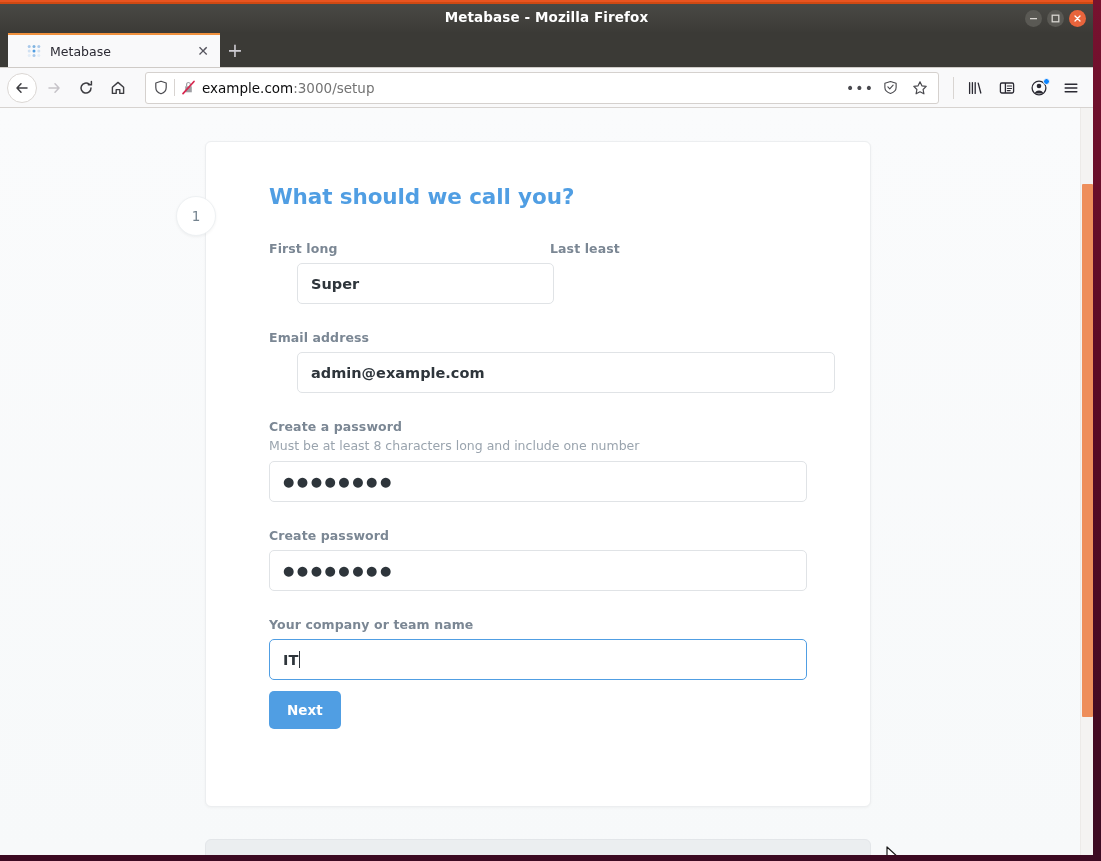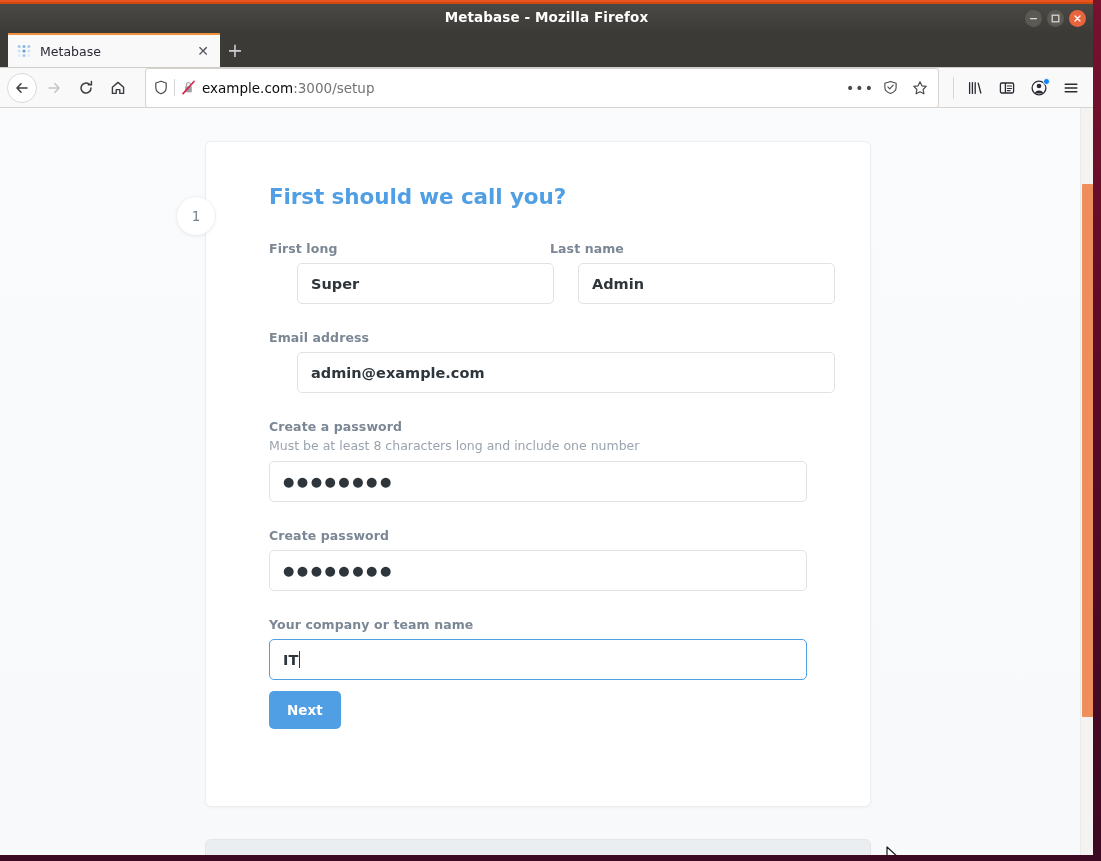--- a/index.html
+++ b/index.html
@@ -68,21 +68,21 @@
   #tabstrip::before {
     content: ""; position: absolute; left: 0; right: 0; top: 0; bottom: 0;
     background: #3b3a36;
   }
   .tab {
     position: relative; z-index: 2;
     height: 34px; width: 212px;
     background: #f9f9fa;
     border-top: 2px solid #f0913e;
     display: flex; align-items: center;
-    padding: 0 8px 0 8px;
+    padding: 0 8px 0 18px;
     gap: 8px;
     cursor: pointer;
   }
   .tab-favicon {
     width: 16px; height: 16px;
     display: flex; align-items: center; justify-content: center;
     flex: 0 0 auto;
   }
   .tab-title {
     flex: 1 1 auto;
@@ -120,21 +120,21 @@
     color: #3d3d41;
   }
   .navbtn.back {
     background: #ffffff;
     border: 1px solid #dbd7d4;
   }
   .navbtn.disabled { color: #c6c3c8; cursor: default; }
 
   #urlbar {
     flex: 1 1 auto;
-    height: 40px;
+    height: 32px;
     margin: 0 8px 0 10px;
     background: #ffffff;
     border: 1px solid #d5d1ce;
     border-radius: 3px;
     display: flex; align-items: center;
     padding: 0 6px 0 8px;
     gap: 6px;
     cursor: text;
   }
   #url-shield { color: #4a4a4f; display: flex; align-items: center; }
@@ -444,30 +444,29 @@
       </div>
     </div>
 
     <div id="viewport">
       <div id="page">
 
         <div class="setup-card" id="card-step1">
           <div class="step-badge">1</div>
           <div class="card-body">
 
-            <h1 class="setup-title">First should we call you?</h1>
+            <h1 class="setup-title">What should we call you?</h1>
 
             <div class="row2">
               <div>
                 <div class="field-label">First long</div>
                 <input class="text-input" type="text" value="Super" style="">
               </div>
               <div>
-                <div class="field-label">Last name</div>
-                <input class="text-input" type="text" value="Admin" style="">
+                <div class="field-label">Last least</div>
               </div>
             </div>
 
             <div class="field-block">
               <div class="field-label">Email address</div>
               <input class="text-input" type="text" value="admin@example.com" style="">
             </div>
 
             <div class="field-block">
               <div class="field-label">Create a password</div>

